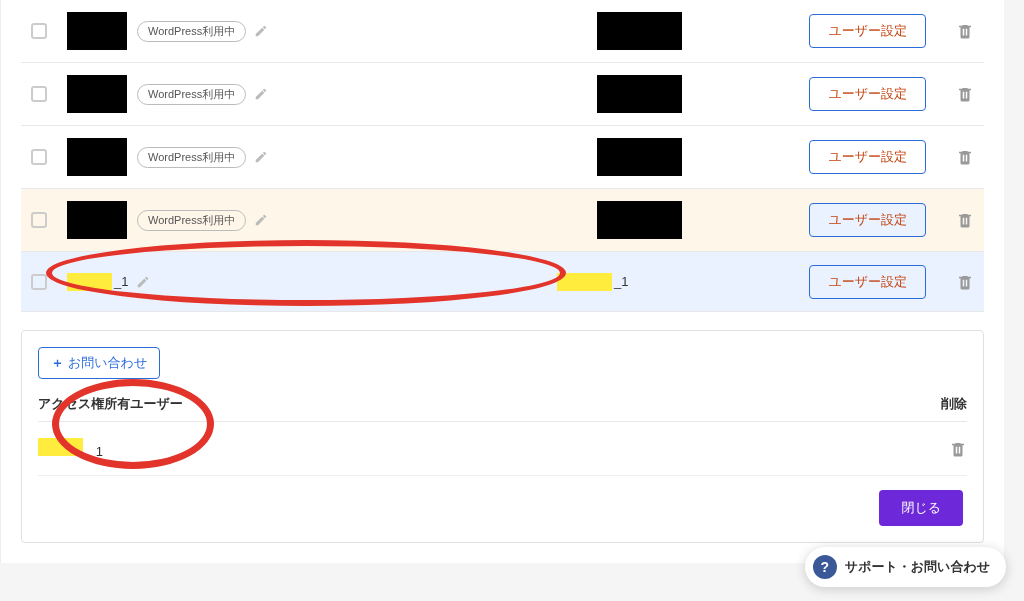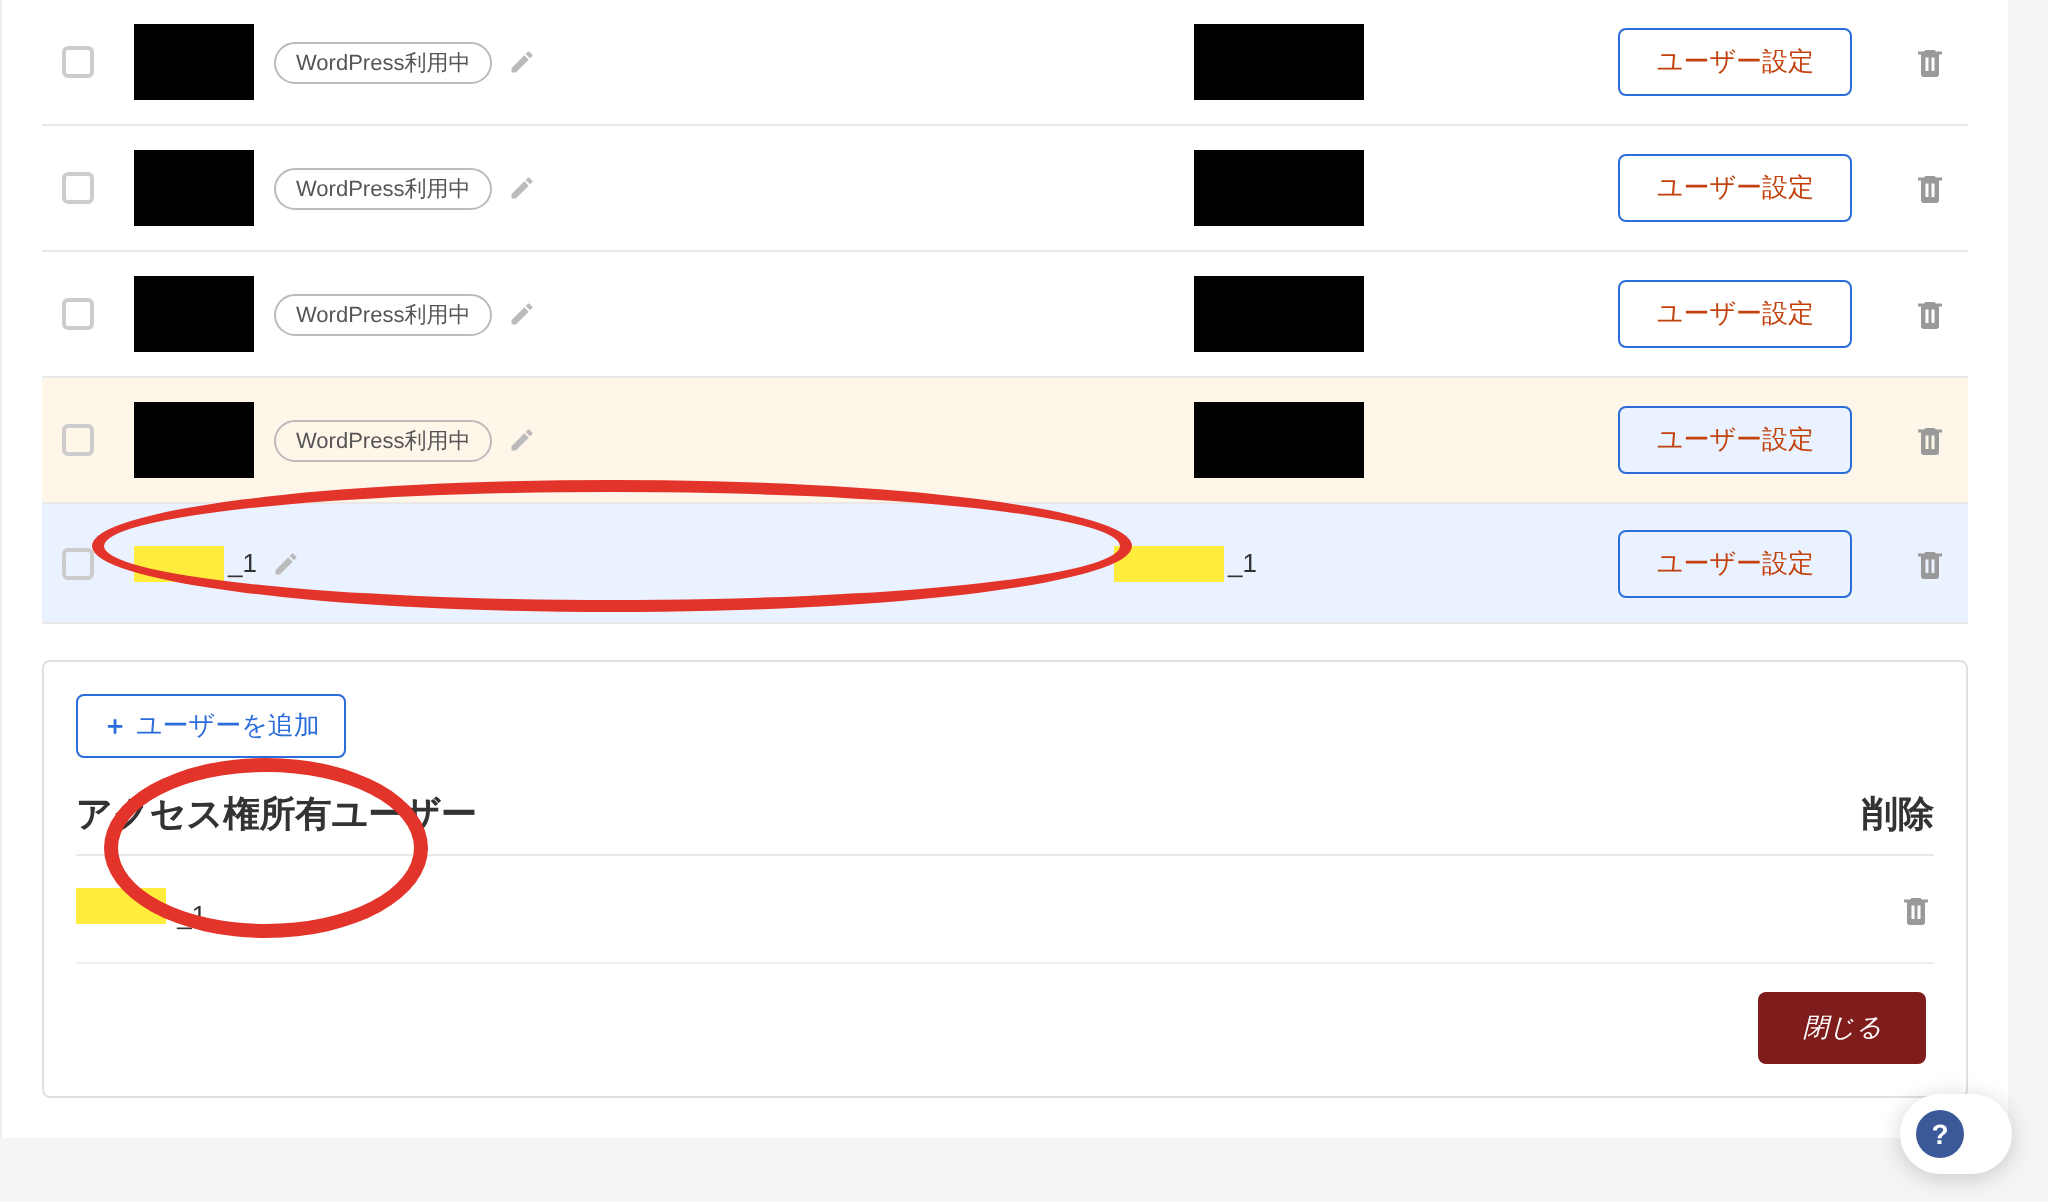--- a/index.html
+++ b/index.html
@@ -127,45 +127,44 @@
       font-size: 13px;
       display: inline-flex;
       align-items: center;
       cursor: pointer;
     }
     .add-user-btn .plus { font-weight: bold; margin-right: 4px; }
     .panel-header {
       display: flex;
       justify-content: space-between;
       font-weight: bold;
-      font-size: 18px;
+      font-size: 13px;
       margin-top: 16px;
       padding-bottom: 8px;
       border-bottom: 1px solid #e8e8e8;
       color: #333;
     }
     .panel-row {
       display: flex;
       justify-content: space-between;
       align-items: center;
       padding: 16px 0;
       border-bottom: 1px solid #eee;
     }
     .close-btn {
-      background: #7f1d1d;
+      background: #6d28d9;
       color: #fff;
       border: none;
       padding: 9px 22px;
       border-radius: 4px;
       font-size: 13px;
       cursor: pointer;
       float: right;
       margin-top: 14px;
       margin-right: 4px;
-      font-style: italic;
     }
     .ellipse-2 {
       top: 48px; left: 30px;
       width: 162px; height: 90px;
       border-width: 7px;
     }
     .support-widget {
       position: absolute;
       bottom: 14px; right: 18px;
       background: #fff;
@@ -316,21 +315,21 @@
             <path d="M6 7h12v13a2 2 0 0 1-2 2H8a2 2 0 0 1-2-2V7zm3 2v9h2V9H9zm4 0v9h2V9h-2zM9 4h6l1 1h4v2H4V5h4l1-1z"></path>
           </svg>
       </span>
     </div>
   </div>
 
   <div class="panel">
     <div class="red-ellipse ellipse-2"></div>
     <button class="add-user-btn">
       <span class="plus">＋</span>
-      <span>ユーザーを追加</span>
+      <span>お問い合わせ</span>
     </button>
     <div class="panel-header">
       <span>アクセス権所有ユーザー</span>
       <span>削除</span>
     </div>
     <div class="panel-row">
       <span>
         <span class="yellow-chip"></span>
         <span class="suffix">_1</span>
       </span>
@@ -341,13 +340,14 @@
       </span>
     </div>
     <button class="close-btn">閉じる</button>
     <div style="clear:both"></div>
   </div>
 
 </div>
 
 <div class="support-widget">
   <span class="support-qmark">?</span>
+  <span>サポート・お問い合わせ</span>
 </div>
 
 </body></html>

